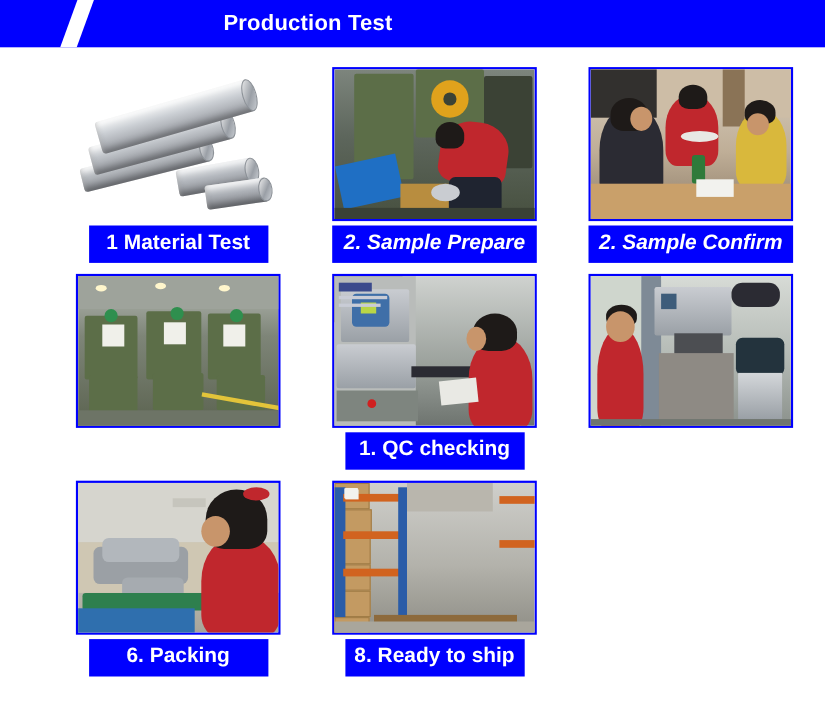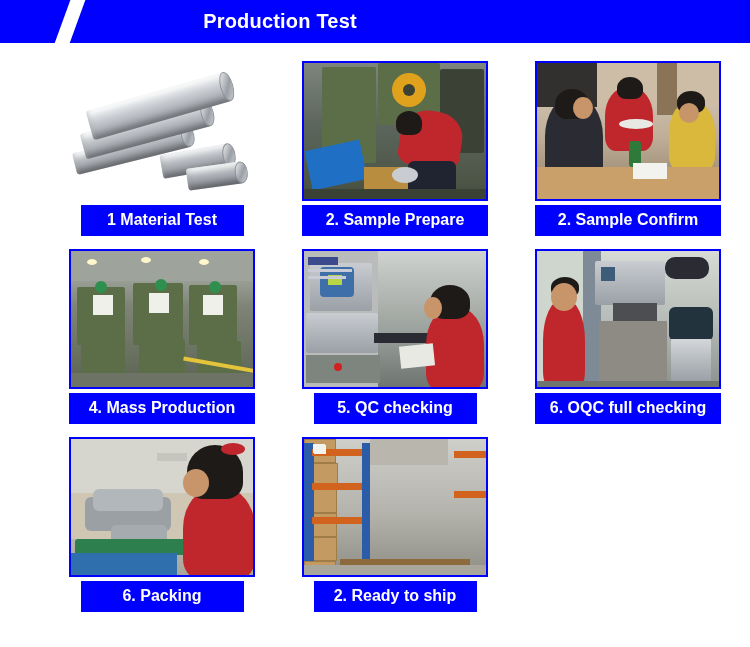--- a/index.html
+++ b/index.html
@@ -80,32 +80,33 @@
   .photo.bordered {
     border: 2px solid #0000ff;
     box-sizing: border-box;
   }
 
   .caption {
     width: 186px;
     margin: 4px auto 0 auto;
     background: #0000ff;
     color: #ffffff;
-    font-size: 16px;
+    font-size: 19px;
     font-weight: bold;
     text-align: center;
     padding: 6px 0 7px 0;
     box-sizing: border-box;
     line-height: 1.1;
   }
   .caption.narrow {
     width: 163px;
   }
   .caption.wide {
     width: 186px;
+    font-style: italic;
   }
 
   
   .scene { position: absolute; inset: 0; }
 
   
   .sc-bars { background: #ffffff; }
   .bar {
     position: absolute;
     border-radius: 3px;
@@ -244,21 +245,20 @@
           <div class="blob" style="left:24px;top:30px;width:12px;height:12px;background:#2f8f4e;border-radius:50%;"></div>
           <div class="blob" style="left:84px;top:28px;width:12px;height:12px;background:#2f8f4e;border-radius:50%;"></div>
           <div class="blob" style="left:138px;top:30px;width:12px;height:12px;background:#2f8f4e;border-radius:50%;"></div>
           <div class="blob machine-green" style="left:10px;top:90px;width:44px;height:34px;"></div>
           <div class="blob machine-green" style="left:68px;top:88px;width:46px;height:34px;"></div>
           <div class="blob machine-green" style="left:126px;top:90px;width:44px;height:32px;"></div>
           <div class="blob floor-line" style="left:112px;top:112px;width:74px;height:4px;transform:rotate(10deg);"></div>
           <div class="blob" style="left:0;top:122px;width:186px;height:18px;background:#6d7466;"></div>
         </div>
       </div>
-      <div class="caption wide">4. Mass Production</div>
     </div>
 
     <div class="flow-cell">
       <div class="photo bordered">
         <div class="scene sc-qc">
           <div class="blob" style="left:0;top:0;width:74px;height:140px;background:#b9bcba;"></div>
           <div class="blob machine-steel" style="left:6px;top:12px;width:62px;height:48px;"></div>
           <div class="blob" style="left:16px;top:16px;width:34px;height:30px;background:#3f6fa8;border-radius:4px;"></div>
           <div class="blob" style="left:24px;top:24px;width:14px;height:10px;background:#b9d646;"></div>
           <div class="blob machine-steel" style="left:2px;top:62px;width:72px;height:40px;"></div>
@@ -269,42 +269,41 @@
             <div class="row" style="left:4px;top:18px;width:44px;height:3px;background:#c9ccd6;"></div>
             <div class="row" style="left:4px;top:25px;width:38px;height:3px;background:#c9ccd6;"></div>
           </div>
           <div class="blob" style="left:70px;top:82px;width:66px;height:10px;background:#2b2b33;"></div>
           <div class="blob person-red" style="left:122px;top:56px;width:58px;height:84px;"></div>
           <div class="blob hair-dark" style="left:126px;top:34px;width:40px;height:34px;"></div>
           <div class="blob head-skin" style="left:120px;top:46px;width:18px;height:22px;"></div>
           <div class="blob" style="left:96px;top:94px;width:34px;height:22px;background:#e9e9e4;transform:rotate(-6deg);"></div>
         </div>
       </div>
-      <div class="caption narrow">5. QC checking</div>
+      <div class="caption narrow">1. QC checking</div>
     </div>
 
     <div class="flow-cell">
       <div class="photo bordered">
         <div class="scene sc-oqc">
           <div class="blob" style="left:0;top:0;width:46px;height:140px;background:#cfd6cd;"></div>
           <div class="blob" style="left:46px;top:0;width:18px;height:140px;background:#7e8a96;"></div>
           <div class="blob machine-steel" style="left:58px;top:10px;width:70px;height:44px;"></div>
           <div class="blob" style="left:64px;top:16px;width:14px;height:14px;background:#3d5c7a;"></div>
           <div class="blob" style="left:128px;top:6px;width:44px;height:22px;background:#2b2b33;border-radius:10px;"></div>
           <div class="blob" style="left:76px;top:52px;width:44px;height:22px;background:#4c4e52;"></div>
           <div class="blob" style="left:62px;top:70px;width:68px;height:62px;background:#8e8a84;"></div>
           <div class="blob" style="left:132px;top:56px;width:44px;height:34px;background:#23333d;border-radius:6px;"></div>
           <div class="blob" style="left:134px;top:88px;width:40px;height:42px;background:linear-gradient(180deg,#d4d7da,#9aa0a6);"></div>
           <div class="blob person-red" style="left:6px;top:48px;width:42px;height:92px;"></div>
           <div class="blob hair-dark" style="left:14px;top:26px;width:28px;height:20px;"></div>
           <div class="blob head-skin" style="left:14px;top:32px;width:26px;height:28px;"></div>
           <div class="blob" style="left:0;top:130px;width:186px;height:10px;background:#6f756f;"></div>
         </div>
       </div>
-      <div class="caption wide">6. OQC full checking</div>
     </div>
   </div>
 
   <div class="flow-row">
 
     <div class="flow-cell">
       <div class="photo bordered">
         <div class="scene sc-pack">
           <div class="blob" style="left:0;top:0;width:186px;height:54px;background:#d6d5ce;"></div>
           <div class="blob" style="left:86px;top:14px;width:30px;height:8px;background:#c6c5bd;"></div>
@@ -353,19 +352,19 @@
               <span class="lbl" style="left:10px;top:5px;width:11px;height:9px;"></span>
             </div>
           <div class="carton" style="left:134px;top:54px;width:30px;height:22px;">
               <span class="lbl" style="left:10px;top:5px;width:11px;height:9px;"></span>
             </div>
 
           <div class="blob" style="left:36px;top:120px;width:130px;height:10px;background:#8d6a3c;"></div>
           <div class="blob" style="left:0;top:126px;width:186px;height:14px;background:#a9a69c;"></div>
         </div>
       </div>
-      <div class="caption narrow">2. Ready to ship</div>
+      <div class="caption narrow">8. Ready to ship</div>
     </div>
 
     <div class="flow-cell empty"></div>
   </div>
 
 </div>
 
 </body></html>

